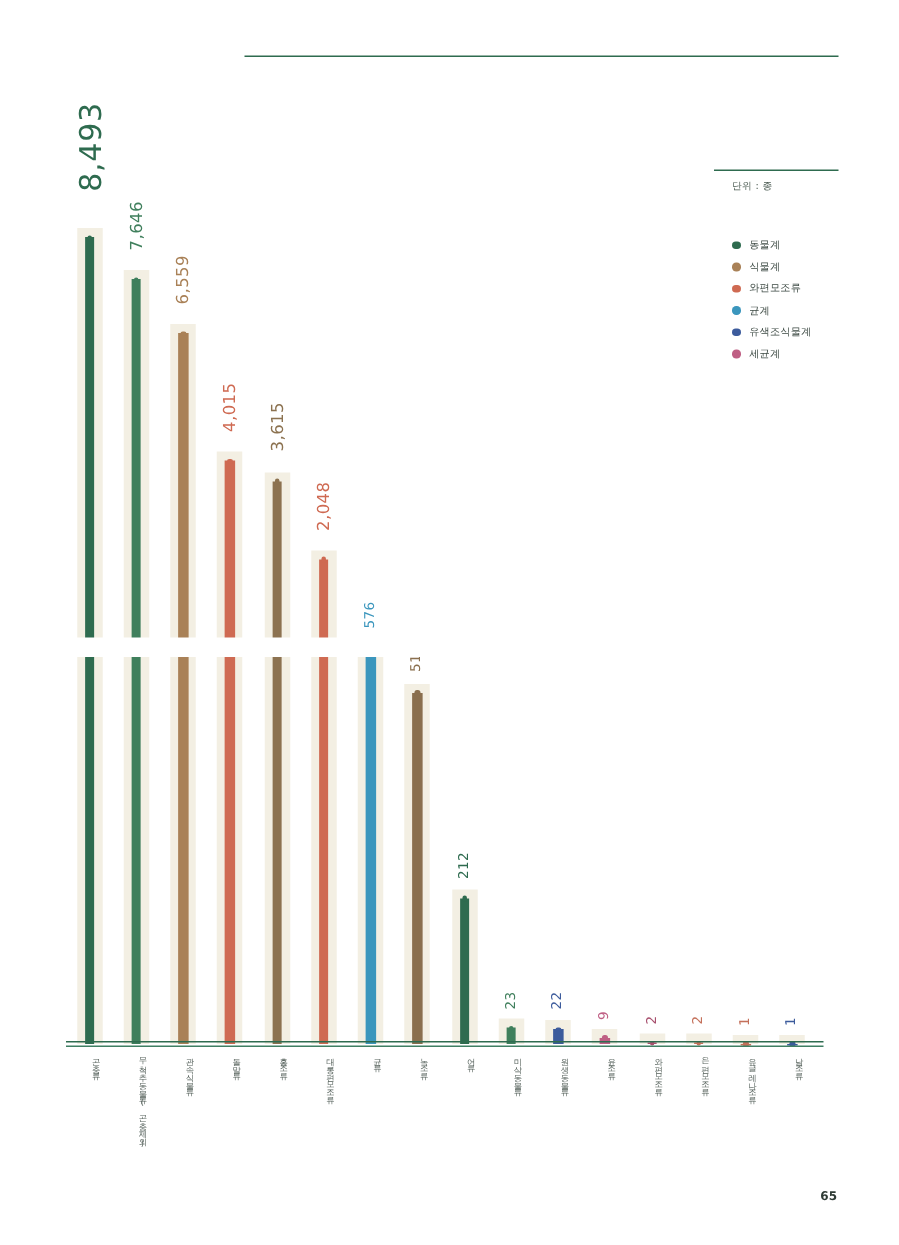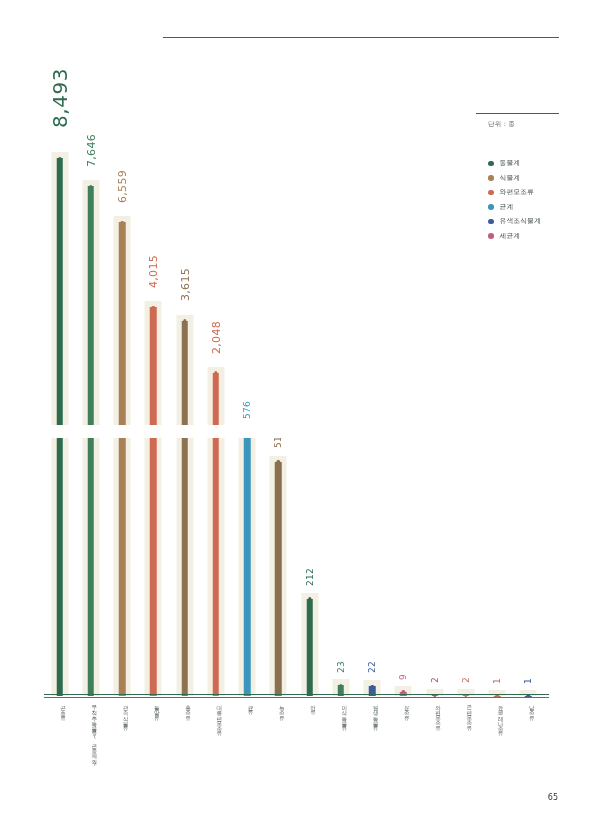--- a/index.html
+++ b/index.html
@@ -36,21 +36,21 @@
   .vlabel.mid{font-size:11px;}
 
   
   .axisbreak{position:absolute;left:44px;top:425px;width:250px;height:13px;background:#ffffff;}
 
   
   .xlabels{position:absolute;left:44px;top:701px;width:505px;height:75px;}
   .xlab{position:absolute;top:0;font-size:5.6px;color:#56625c;line-height:1.12;text-align:center;
         writing-mode:vertical-rl;text-orientation:upright;letter-spacing:-0.3px;}
 
-  .pagenum{position:absolute;right:41px;top:793px;font-size:8px;font-weight:normal;color:#2f3b35;}
+  .pagenum{position:absolute;right:41px;top:793px;font-size:8px;font-weight:bold;color:#2f3b35;}
 </style>
 </head>
 <body>
 
 <div class="page">
 
   <div class="top-rule"></div>
 
   <div class="legend-rule"></div>
   <div class="unit">단위 : 종</div>

